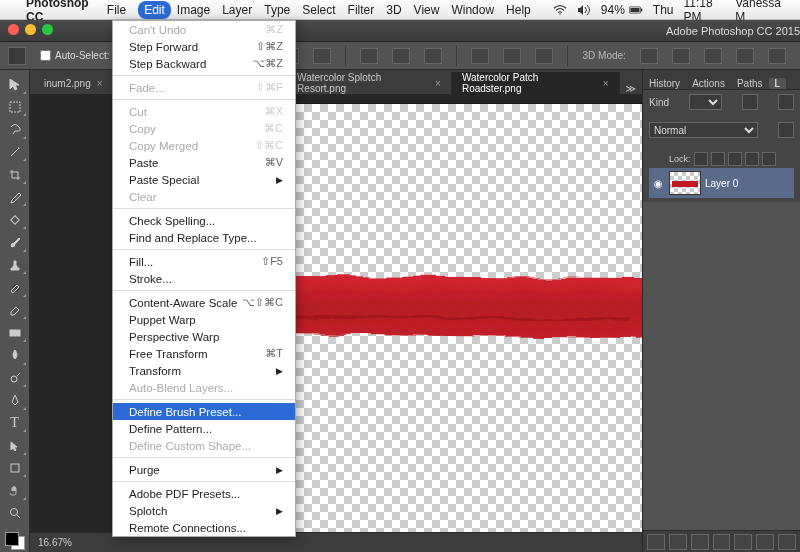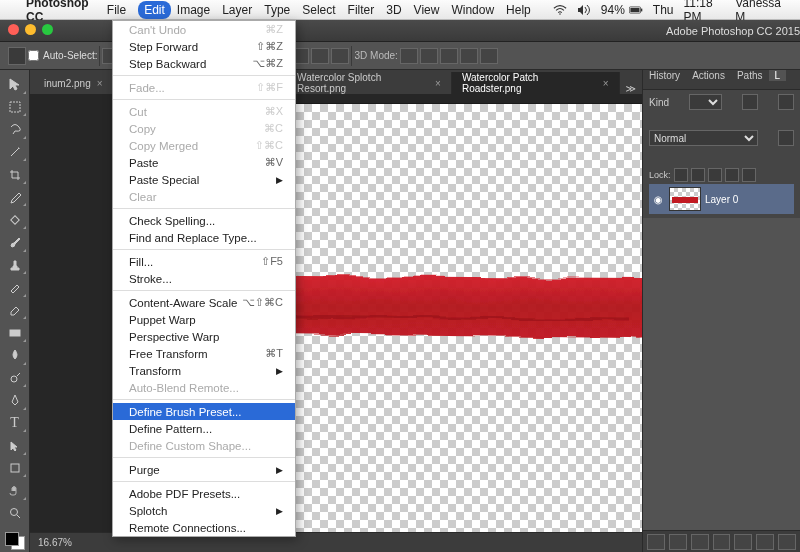--- a/index.html
+++ b/index.html
@@ -14,21 +14,21 @@
   .mac-menubar .spacer { flex: 1; }
   .mac-menubar .status { margin-left: 10px; display: flex; align-items: center; gap: 4px; }
   .mac-menubar .status svg { width: 14px; height: 12px; }
 
   
   .ps-titlebar { height: 22px; background: linear-gradient(#4a4a4a,#3a3a3a); color: #ddd; display: flex; align-items: center; justify-content: flex-end; font-size: 11px; border-bottom: 1px solid #222; position: relative; }
   .traffic { position: absolute; left: 8px; top: 4px; display: flex; gap: 6px; }
   .traffic span { width: 11px; height: 11px; border-radius: 50%; display: inline-block; }
   .t-red { background: #ff5f57; } .t-yel { background: #febc2e; } .t-grn { background: #28c840; }
 
-  .ps-optionsbar { height: 28px; background: #535353; border-bottom: 1px solid #2a2a2a; display: flex; align-items: center; padding: 0 8px; color: #ddd; font-size: 10px; gap: 2px; }
+  .ps-optionsbar { height: 28px; background: #535353; border-bottom: 1px solid #2a2a2a; display: flex; align-items: center; padding: 0 8px; color: #ddd; font-size: 10px; gap: 14px; }
   .ps-optionsbar .tool-icon { width: 18px; height: 18px; background: #3a3a3a; border: 1px solid #666; }
   .ps-optionsbar .chk { display: flex; align-items: center; gap: 4px; }
   .ps-optionsbar input[type=checkbox] { width: 11px; height: 11px; }
   .ps-optionsbar .sep { width: 1px; height: 20px; background: #3a3a3a; }
   .ps-optionsbar .ic { width: 18px; height: 16px; background: #444; border: 1px solid #666; }
   .ps-optionsbar .modelabel { color: #bbb; }
 
   .ps-body { display: flex; height: calc(552px - 20px - 22px - 28px); position: relative; }
 
   
@@ -57,28 +57,28 @@
       linear-gradient(-45deg,transparent 75%,#ccc 75%);
     background-size: 16px 16px;
     background-position: 0 0, 0 8px, 8px -8px, -8px 0;
     background-color: #fff; box-shadow: 0 0 0 1px #1a1a1a; }
   .brushstroke { position: absolute; left: 230px; top: 170px; width: 410px; height: 90px; pointer-events: none; }
 
   .statusbar { height: 20px; background: #3c3c3c; color: #ccc; font-size: 10px; display: flex; align-items: center; padding: 0 8px; border-top: 1px solid #2a2a2a; }
 
   
   .ps-right { width: 158px; background: #535353; border-left: 1px solid #2a2a2a; display: flex; flex-direction: column; font-size: 10px; color: #ccc; }
-  .panel-tabs { height: 20px; display: flex; align-items: flex-start; background: #3c3c3c; border-bottom: 1px solid #2a2a2a; }
+  .panel-tabs { height: 20px; display: flex; align-items: flex-end; background: #3c3c3c; border-bottom: 1px solid #2a2a2a; }
   .panel-tabs span { padding: 0 6px; cursor: default; }
   .panel-tabs span.active { background: #535353; color: #fff; }
   .panel-body { padding: 4px 6px; background: #454545; }
-  .panel-body .row { display: flex; align-items: center; gap: 20px; margin-bottom: 20px; }
+  .panel-body .row { display: flex; align-items: center; gap: 20px; margin-bottom: 12px; }
   .panel-body select { flex: 1; background: #3a3a3a; color: #ddd; border: 1px solid #666; font-size: 10px; height: 16px; }
   .panel-body .iconbtn { width: 16px; height: 16px; background: #3a3a3a; border: 1px solid #666; }
-  .lockrow { display: flex; align-items: center; gap: 3px; font-size: 9px; padding: 2px 0; }
+  .lockrow { display: flex; align-items: center; gap: 3px; font-size: 9px; padding: 2px 0; margin-left: 20px; }
   .lockrow .ic { width: 14px; height: 14px; border: 1px solid #666; background: #3a3a3a; }
   .layer-row { display: flex; align-items: center; gap: 4px; padding: 3px 2px; background: #5a6b8a; color: #fff; }
   .layer-row .eye { width: 14px; text-align: center; }
   .layer-row .thumb { width: 32px; height: 24px; border: 1px solid #333;
     background-image:
       linear-gradient(45deg,#ccc 25%,transparent 25%),
       linear-gradient(-45deg,#ccc 25%,transparent 25%),
       linear-gradient(45deg,transparent 75%,#ccc 75%),
       linear-gradient(-45deg,transparent 75%,#ccc 75%);
     background-size: 8px 8px; background-position: 0 0,0 4px,4px -4px,-4px 0; background-color: #fff; position: relative; }
@@ -456,21 +456,21 @@
     </div>
     <div class="mi">
       <span class="lbl">Free Transform</span>
       <span class="sc">⌘T</span>
     </div>
     <div class="mi">
       <span class="lbl">Transform</span>
       <span class="sub">▶</span>
     </div>
     <div class="mi disabled">
-      <span class="lbl">Auto-Blend Remote...</span>
+      <span class="lbl">Auto-Blend Layers...</span>
     </div>
     <hr>
     <div class="mi highlight">
       <span class="lbl">Define Brush Preset...</span>
     </div>
     <div class="mi">
       <span class="lbl">Define Pattern...</span>
     </div>
     <div class="mi disabled">
       <span class="lbl">Define Custom Shape...</span>

